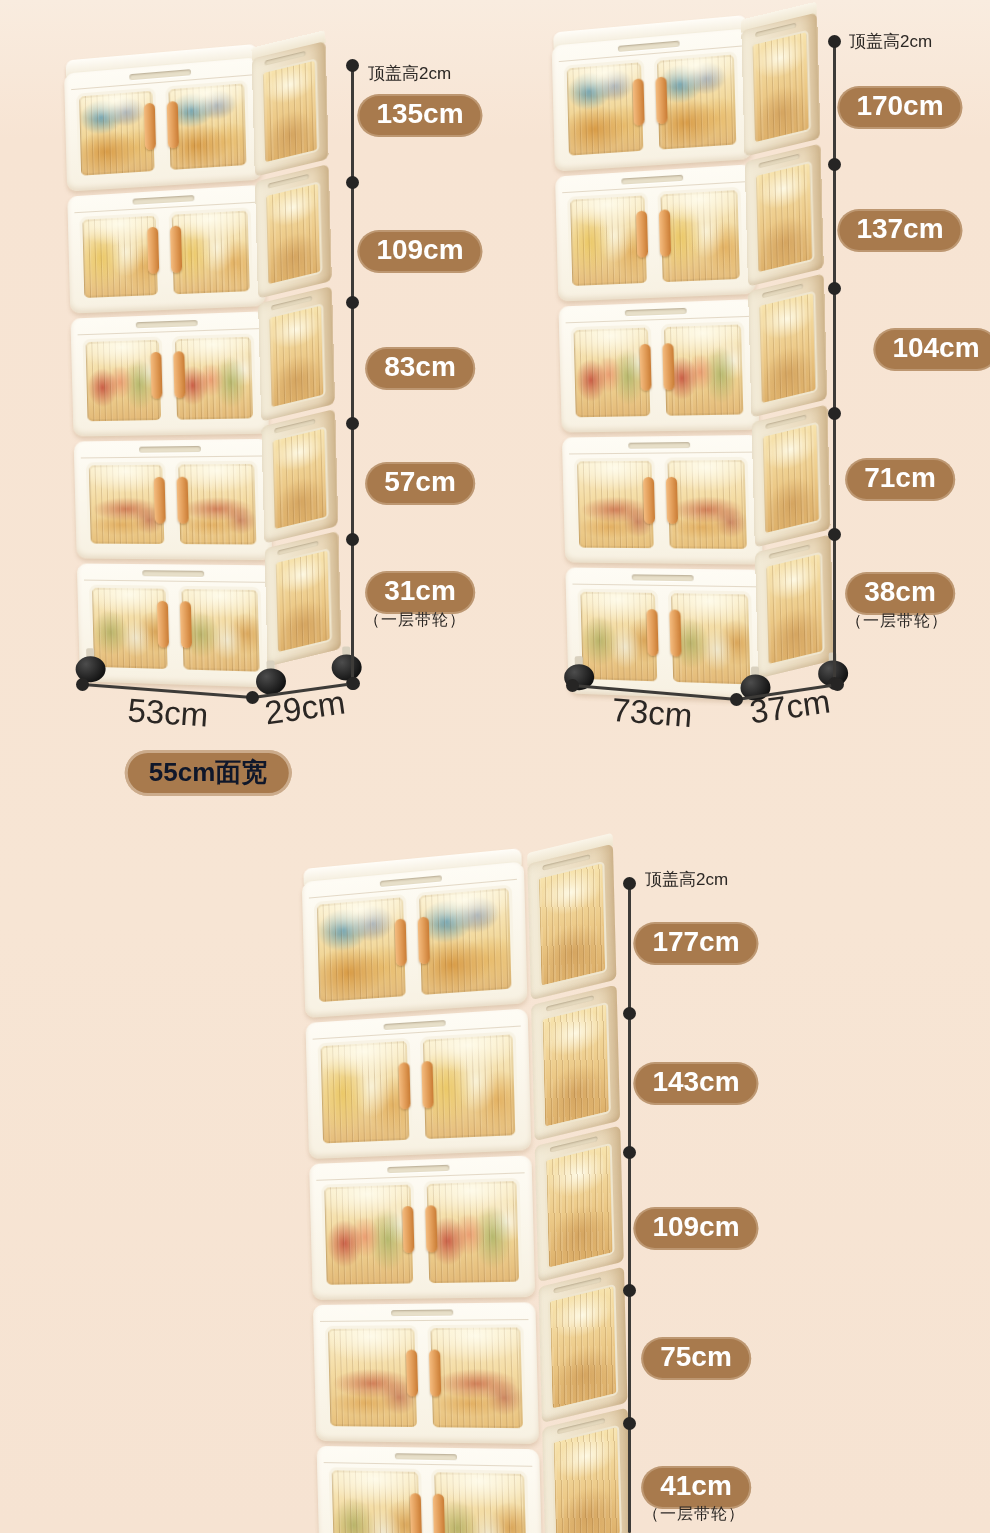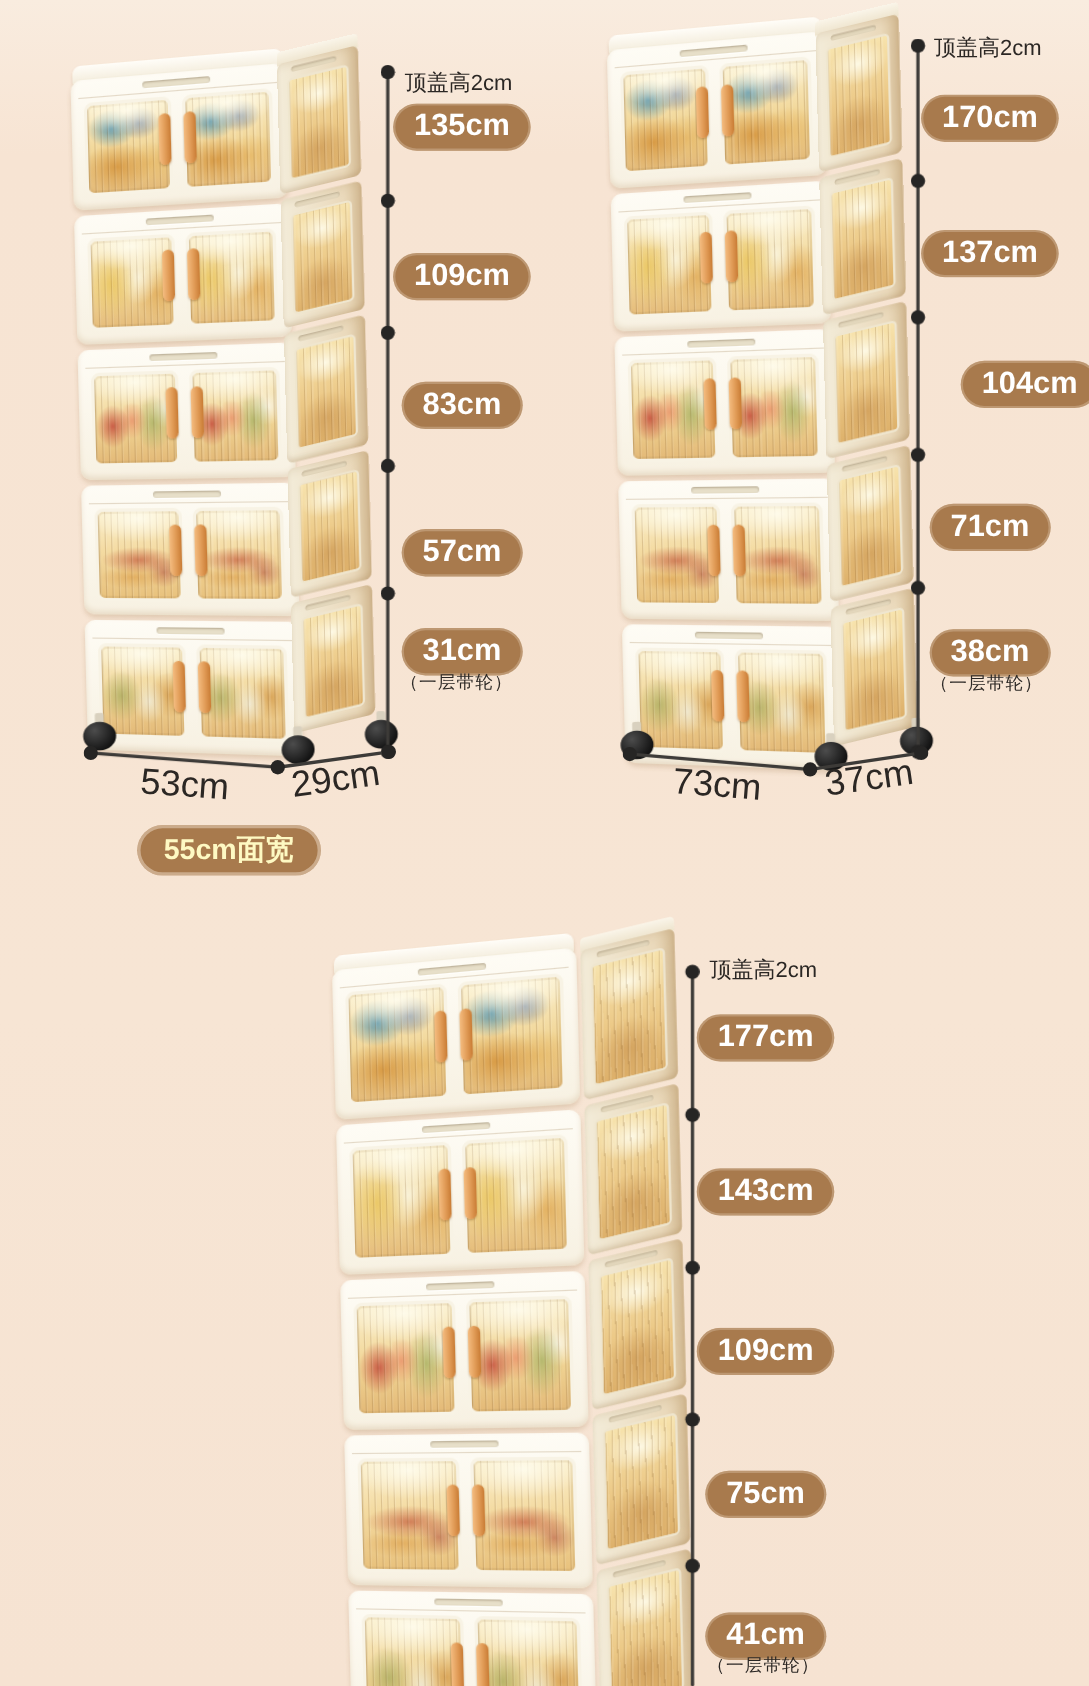--- a/index.html
+++ b/index.html
@@ -21,25 +21,25 @@
   .fdot{position:absolute;width:13px;height:13px;background:#262524;border-radius:50%;}
   .floor-line{position:absolute;height:0;border-top:3px solid var(--line);transform-origin:0 50%;}
   .badge{
     position:absolute;transform:translateX(-50%);
     background:var(--badge);color:#fff;font-size:28px;font-weight:600;line-height:1;
     padding:6px 19px 9px;border-radius:24px;white-space:nowrap;
     box-shadow:inset 0 0 0 2px rgba(250,238,222,.25);
   }
   .width-badge{
     position:absolute;transform:translate(-50%,-50%);
-    background:var(--badge);color:#fef9c3;font-size:26px;font-weight:600;line-height:1;
+    background:var(--badge);color:#0f172a;font-size:26px;font-weight:600;line-height:1;
     padding:9px 24px 11px;border-radius:26px;white-space:nowrap;
     box-shadow:inset 0 0 0 3px rgba(247,231,214,.45);
   }
-  .note{position:absolute;color:var(--ink);font-size:20px;font-weight:500;white-space:nowrap;}
+  .note{position:absolute;color:var(--ink);font-size:17px;font-weight:500;white-space:nowrap;}
   .wheel-note{position:absolute;transform:translateX(-50%);color:var(--ink);font-size:16px;font-weight:500;letter-spacing:1px;white-space:nowrap;}
   .floor-label{position:absolute;transform:translate(-50%,-50%);color:var(--ink);font-size:33px;font-weight:500;white-space:nowrap;}
   
   .cabinet{position:absolute;}
   .tilt{position:absolute;inset:0;transform:rotate(-1.5deg);}
   .front{
     position:absolute;display:flex;flex-direction:column;gap:5px;
     transform:perspective(1500px) rotateY(-16deg);transform-origin:left center;
   }
   .flid{position:absolute;left:2px;right:2px;top:-13px;height:16px;border-radius:8px 8px 0 0;
@@ -184,21 +184,21 @@
     <span class="dot" style="top:111px;"></span>
     <span class="dot" style="top:231px;"></span>
     <span class="dot" style="top:352px;"></span>
     <span class="dot" style="top:468px;"></span>
     <span class="dot" style="top:612px;"></span>
   </div>
   <div class="note" style="left:368px;top:62px;">顶盖高2cm</div>
   <div class="badge" style="left:420px;top:94px;">135cm</div>
   <div class="badge" style="left:420px;top:230px;">109cm</div>
   <div class="badge" style="left:420px;top:347px;">83cm</div>
-  <div class="badge" style="left:420px;top:462px;margin-top:19px;">57cm</div>
+  <div class="badge" style="left:420px;top:462px;">57cm</div>
   <div class="badge" style="left:420px;top:571px;">31cm</div>
   <div class="wheel-note" style="left:415px;top:610px;">（一层带轮）</div>
 
   <div class="floor-line" style="left:83px;top:683px;width:170px;transform:rotate(4.4deg);"></div>
   <div class="floor-line" style="left:253px;top:696px;width:102px;transform:rotate(-7.9deg);"></div>
   <span class="fdot" style="left:76px;top:678px;"></span>
   <span class="fdot" style="left:246px;top:691px;"></span>
   <span class="fdot" style="left:347px;top:677px;"></span>
   <div class="floor-label" style="left:168px;top:713px;transform:translate(-50%,-50%) rotate(4deg);">53cm</div>
   <div class="floor-label" style="left:305px;top:708px;transform:translate(-50%,-50%) rotate(-8deg);">29cm</div>

